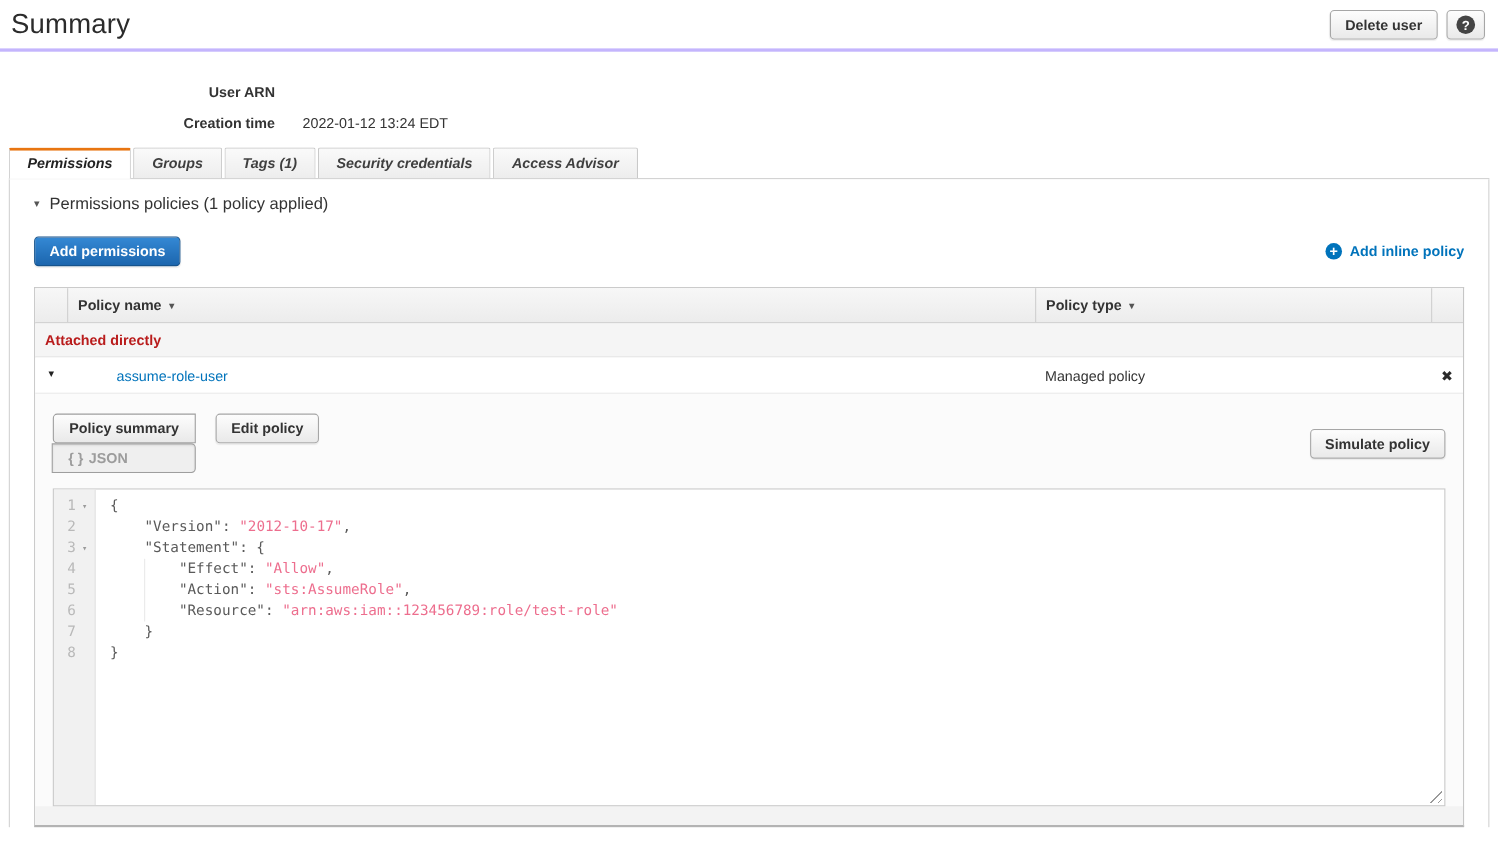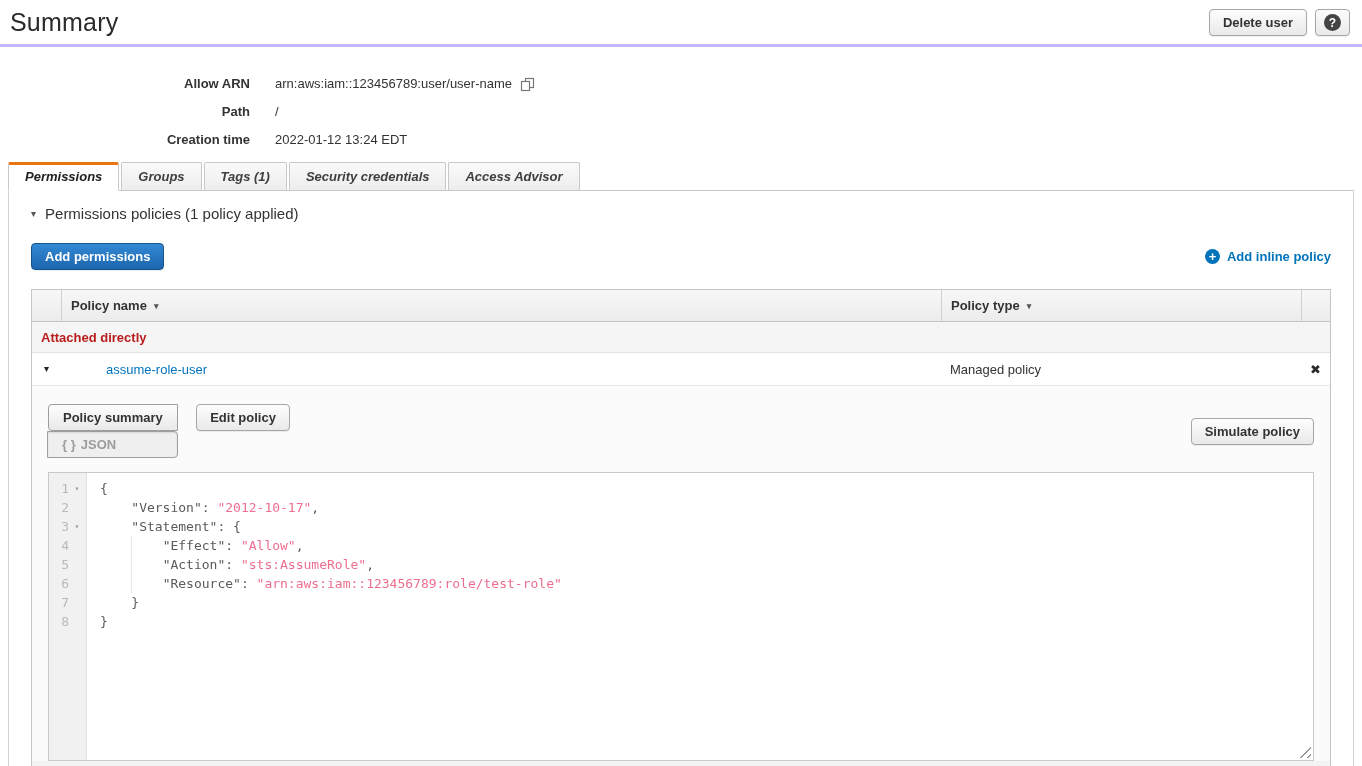--- a/index.html
+++ b/index.html
@@ -115,36 +115,21 @@
   <div class="header-actions">
     <button class="btn">Delete user</button>
     <button class="btn btn-help">
         <span class="qmark">?</span>
       </button>
   </div>
 </div>
 
 <div class="details">
     <div class="detail-row">
-      <div class="detail-label">Allow ARN</div>
-      <div class="detail-value">
-        <span>arn:aws:iam::123456789:user/user-name</span>
-        <span class="copy-icon">
-          <svg width="15" height="15" viewBox="0 0 15 15">
-            <rect x="5.5" y="1.5" width="8" height="9" fill="#fff" stroke="#777" stroke-width="1.2"></rect>
-            <rect x="1.5" y="4.5" width="8" height="9" fill="#fff" stroke="#777" stroke-width="1.2"></rect>
-          </svg>
-        </span>
-      </div>
-    </div>
-    <div class="detail-row">
-      <div class="detail-label">Path</div>
-      <div class="detail-value">
-        <span>/</span>
-      </div>
+      <div class="detail-label">User ARN</div>
     </div>
     <div class="detail-row">
       <div class="detail-label">Creation time</div>
       <div class="detail-value">
         <span>2022-01-12 13:24 EDT</span>
       </div>
     </div>
   </div>
 
 <div class="tabbar">

